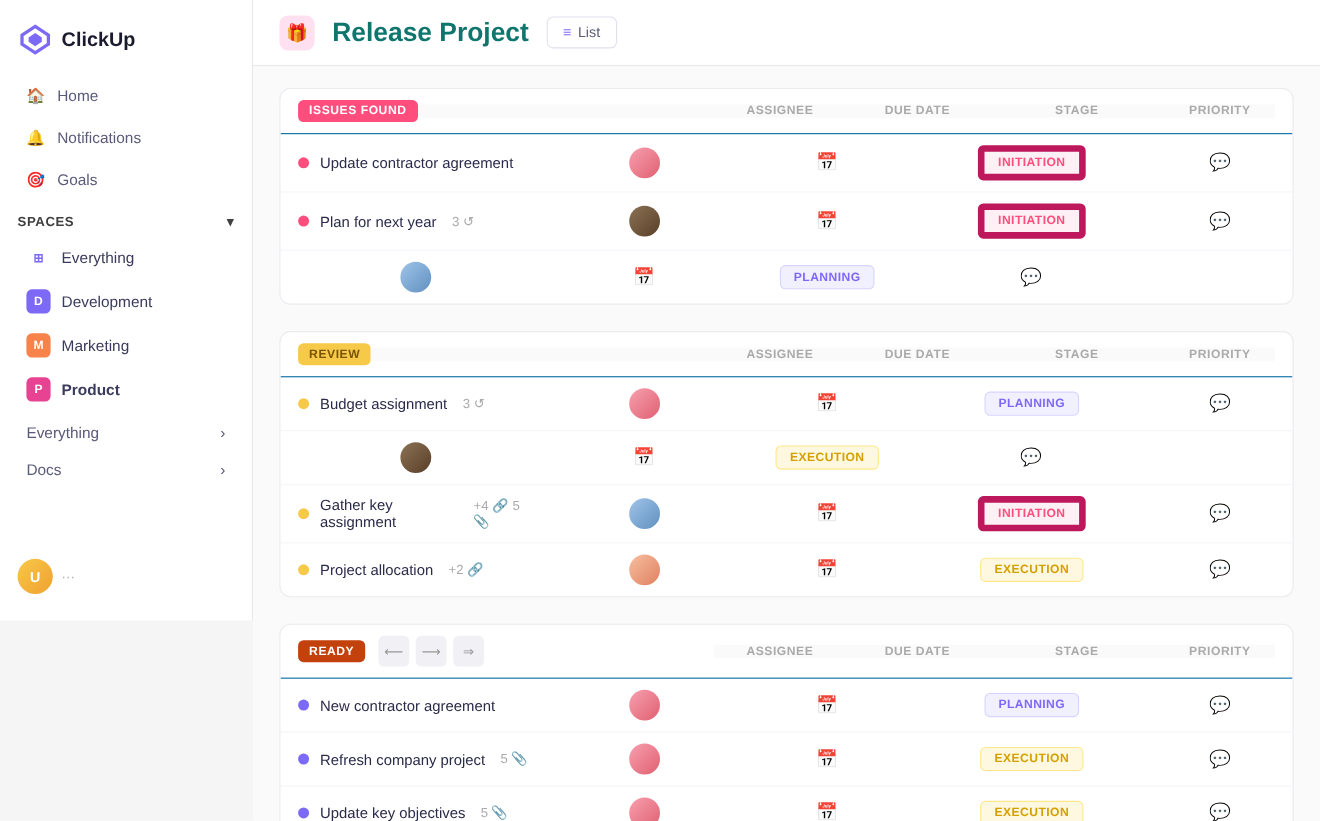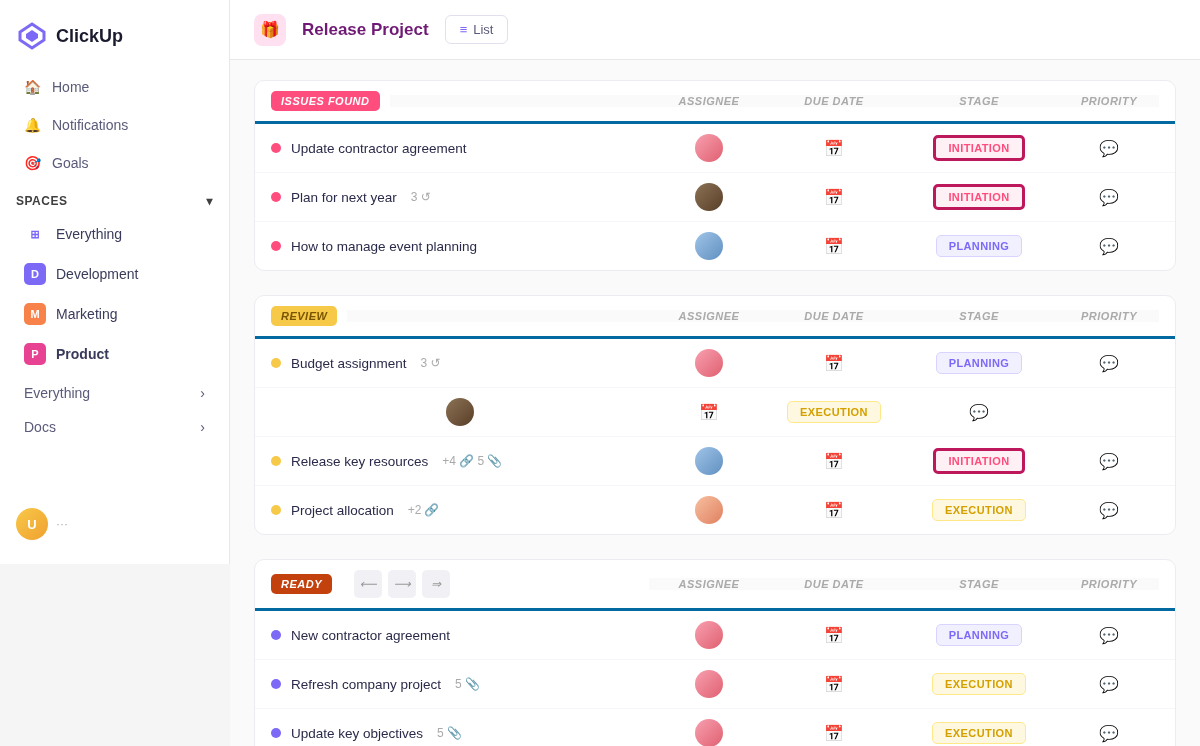--- a/index.html
+++ b/index.html
@@ -142,23 +142,23 @@
       width: 32px;
       height: 32px;
       background: #ffe0f0;
       border-radius: 8px;
       display: flex;
       align-items: center;
       justify-content: center;
       font-size: 16px;
     }
     .project-title {
-      font-size: 17px;
+      font-size: 24px;
       font-weight: 700;
-      color: #701a75;
+      color: #0f766e;
     }
     .view-btn {
       display: flex;
       align-items: center;
       gap: 6px;
       padding: 6px 14px;
       border: 1px solid #e0e0ef;
       border-radius: 6px;
       cursor: pointer;
       font-size: 13px;
@@ -179,24 +179,22 @@
       margin-bottom: 24px;
       background: #fff;
       border-radius: 10px;
       border: 1px solid #ebebf0;
       overflow: hidden;
     }
 
     .section-title-row {
       display: flex;
       align-items: center;
-      gap: 10px;
       padding: 10px 16px;
-      border-bottom: 3px solid #0369a1;
-      font-style: italic;
+      border-bottom: 1px solid #0369a1;
     }
     .section-badge {
       padding: 4px 10px;
       border-radius: 5px;
       font-size: 11px;
       font-weight: 700;
       letter-spacing: 0.5px;
     }
     .badge-issues { background: #ff4d7d; color: white; }
     .badge-review { background: #f7c948; color: #7a5500; }
@@ -221,20 +219,21 @@
 
     
     .task-row {
       display: grid;
       grid-template-columns: 1fr 120px 130px 160px 100px;
       align-items: center;
       padding: 10px 16px;
       border-bottom: 1px solid #f5f5fa;
       cursor: pointer;
       transition: background 0.1s;
+      gap: 41px;
     }
     .task-row:last-child { border-bottom: none; }
 
     .task-name-cell {
       display: flex;
       align-items: center;
       gap: 10px;
     }
     .task-dot {
       width: 10px;
@@ -288,21 +287,21 @@
       align-items: center;
       justify-content: center;
     }
     .stage-badge {
       padding: 4px 12px;
       border-radius: 5px;
       font-size: 11px;
       font-weight: 700;
       letter-spacing: 0.4px;
     }
-    .stage-initiation { background: #fff0f5; color: #ff4d7d; border: 3px solid #be185d; }
+    .stage-initiation { background: #fff0f5; color: #ff4d7d; border: 6px solid #be185d; }
     .stage-planning { background: #f0f0ff; color: #7c6af7; border: 1px solid #d8d4ff; }
     .stage-execution { background: #fff8e0; color: #d4a000; border: 1px solid #ffe88a; }
 
     .priority-cell {
       display: flex;
       align-items: center;
       justify-content: center;
       color: #ddd;
       font-size: 16px;
     }
@@ -448,24 +447,20 @@
           <span>📅</span>
         </div>
         <div class="stage-cell">
           <span class="stage-badge stage-initiation">INITIATION</span>
         </div>
         <div class="priority-cell">
           <span>💬</span>
         </div>
       </div>
       <div class="task-row">
-        <div class="task-name-cell">
-          <span class="task-dot dot-red"></span>
-          <span class="task-name">How to manage event planning</span>
-        </div>
         <div class="assignee-cell">
           <div class="assignee-avatar av3"></div>
         </div>
         <div class="due-date-cell">
           <span>📅</span>
         </div>
         <div class="stage-cell">
           <span class="stage-badge stage-planning">PLANNING</span>
         </div>
         <div class="priority-cell">
@@ -514,21 +509,21 @@
         <div class="stage-cell">
           <span class="stage-badge stage-execution">EXECUTION</span>
         </div>
         <div class="priority-cell">
           <span>💬</span>
         </div>
       </div>
       <div class="task-row">
         <div class="task-name-cell">
           <span class="task-dot dot-yellow"></span>
-          <span class="task-name">Release key resources</span>
+          <span class="task-name">Gather key assignment</span>
           <span class="task-badge-count">+4 🔗 5 📎</span>
         </div>
         <div class="assignee-cell">
           <div class="assignee-avatar av3"></div>
         </div>
         <div class="due-date-cell">
           <span>📅</span>
         </div>
         <div class="stage-cell">
           <span class="stage-badge stage-initiation">INITIATION</span>

